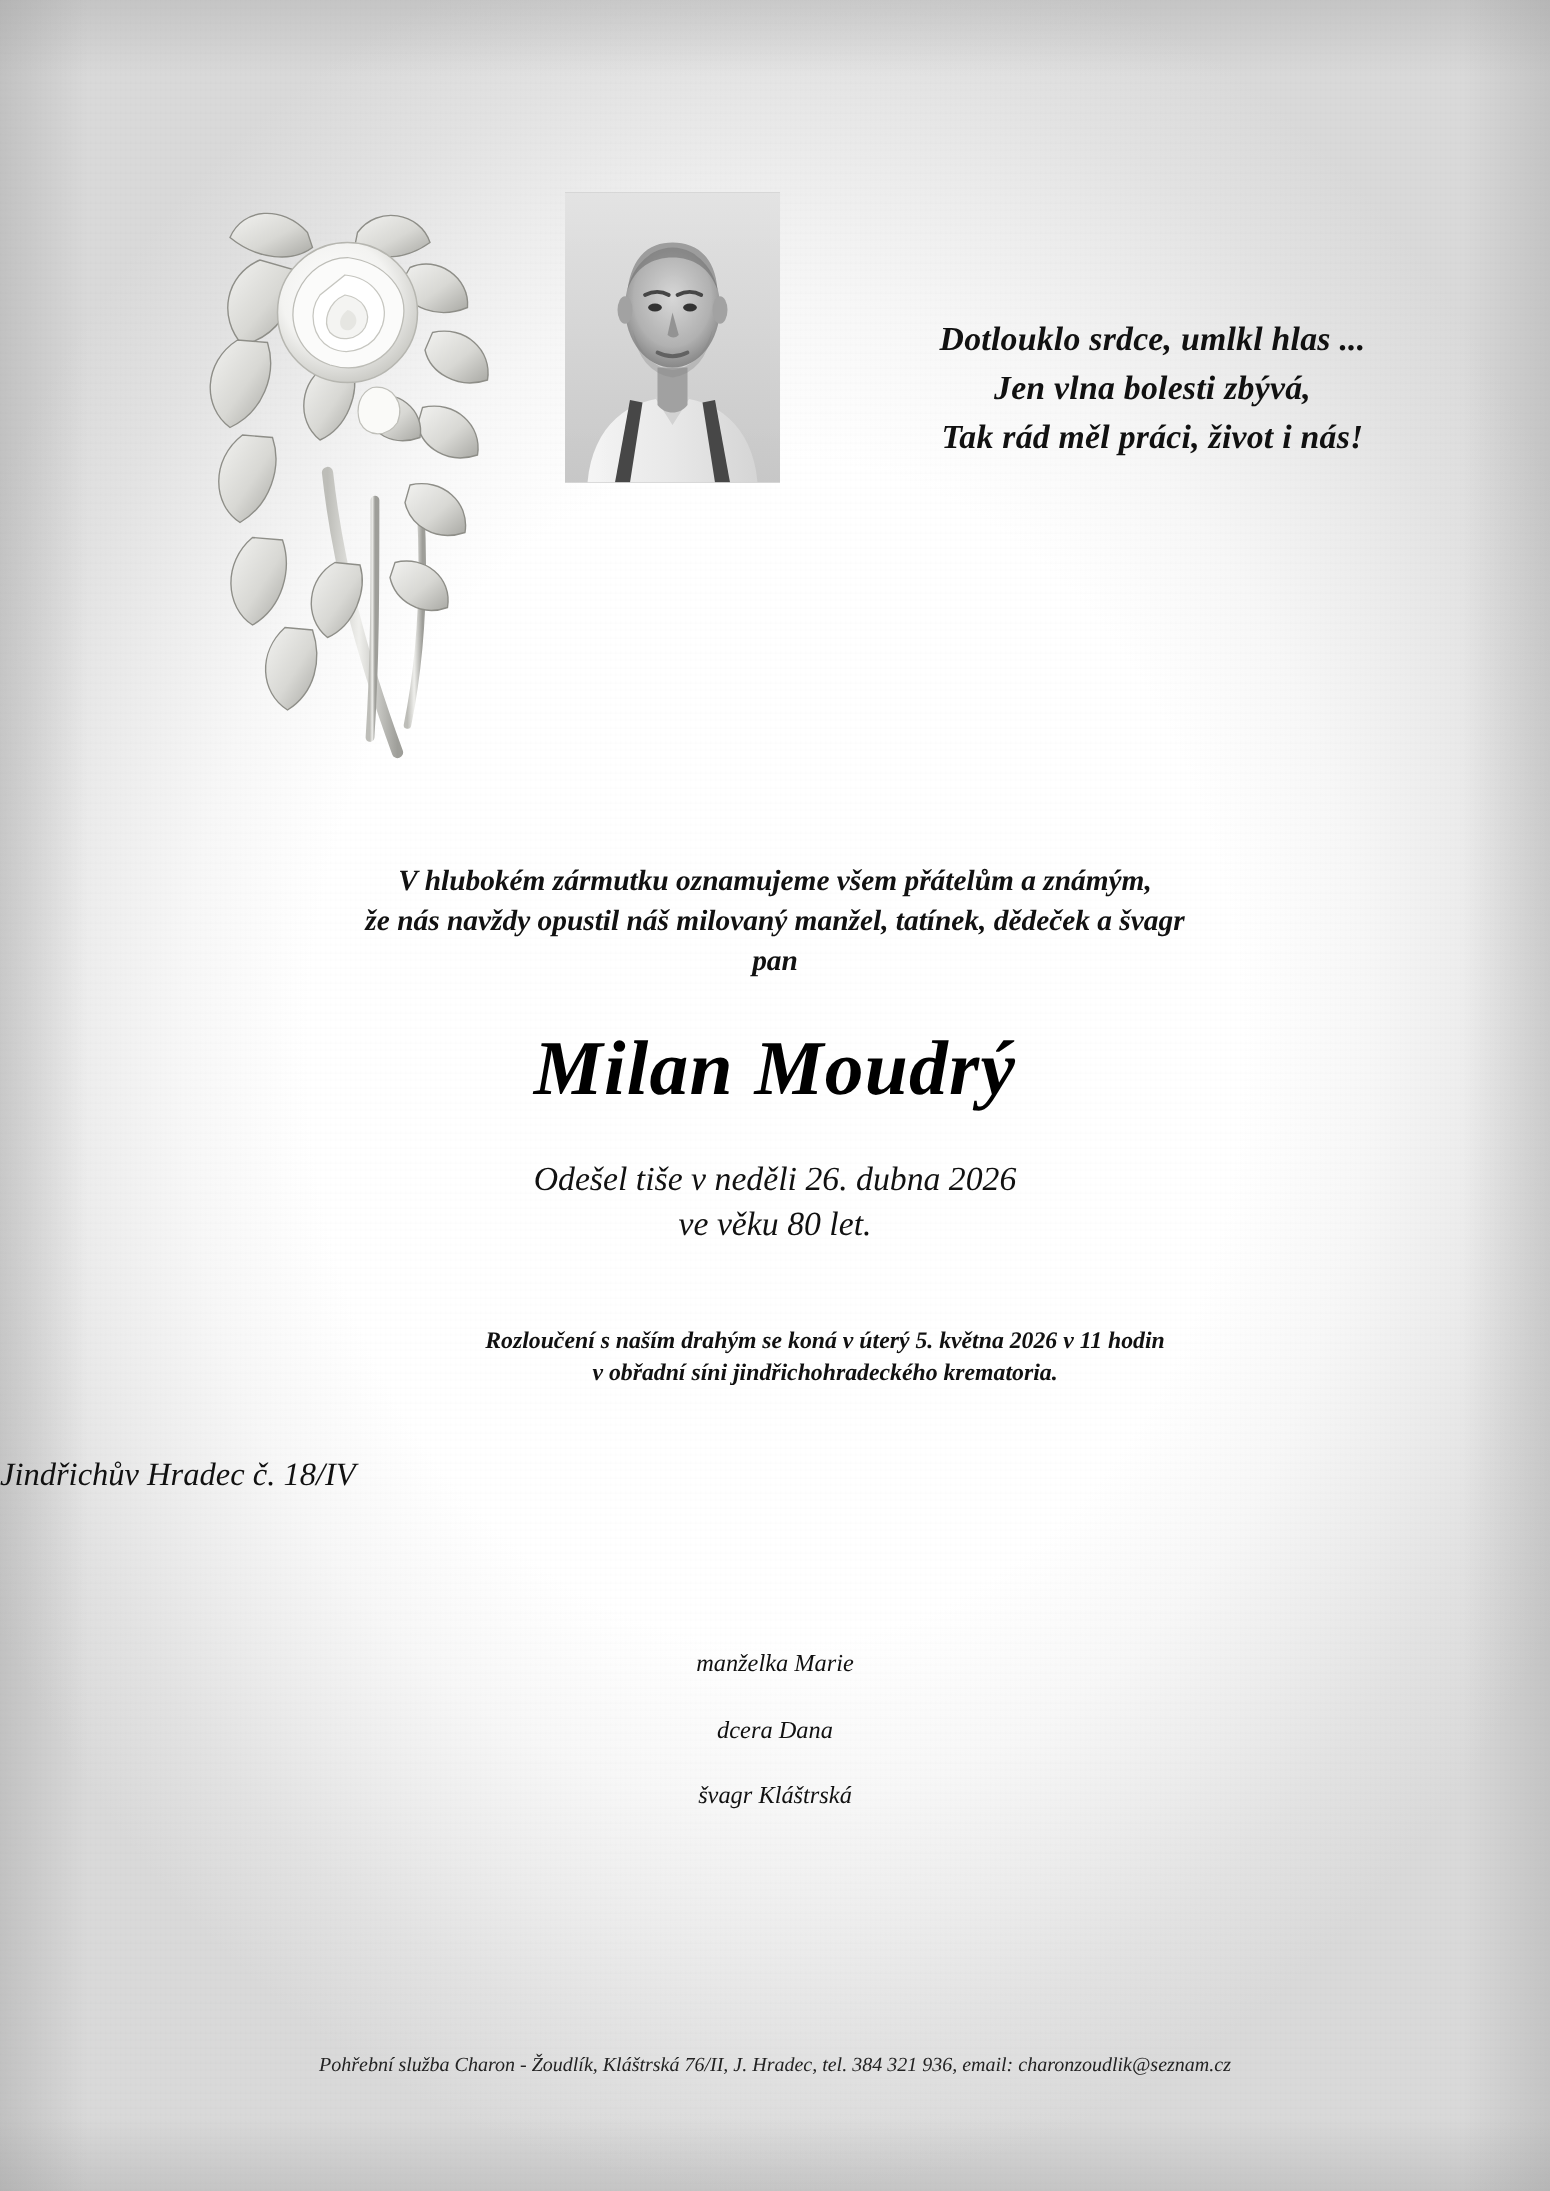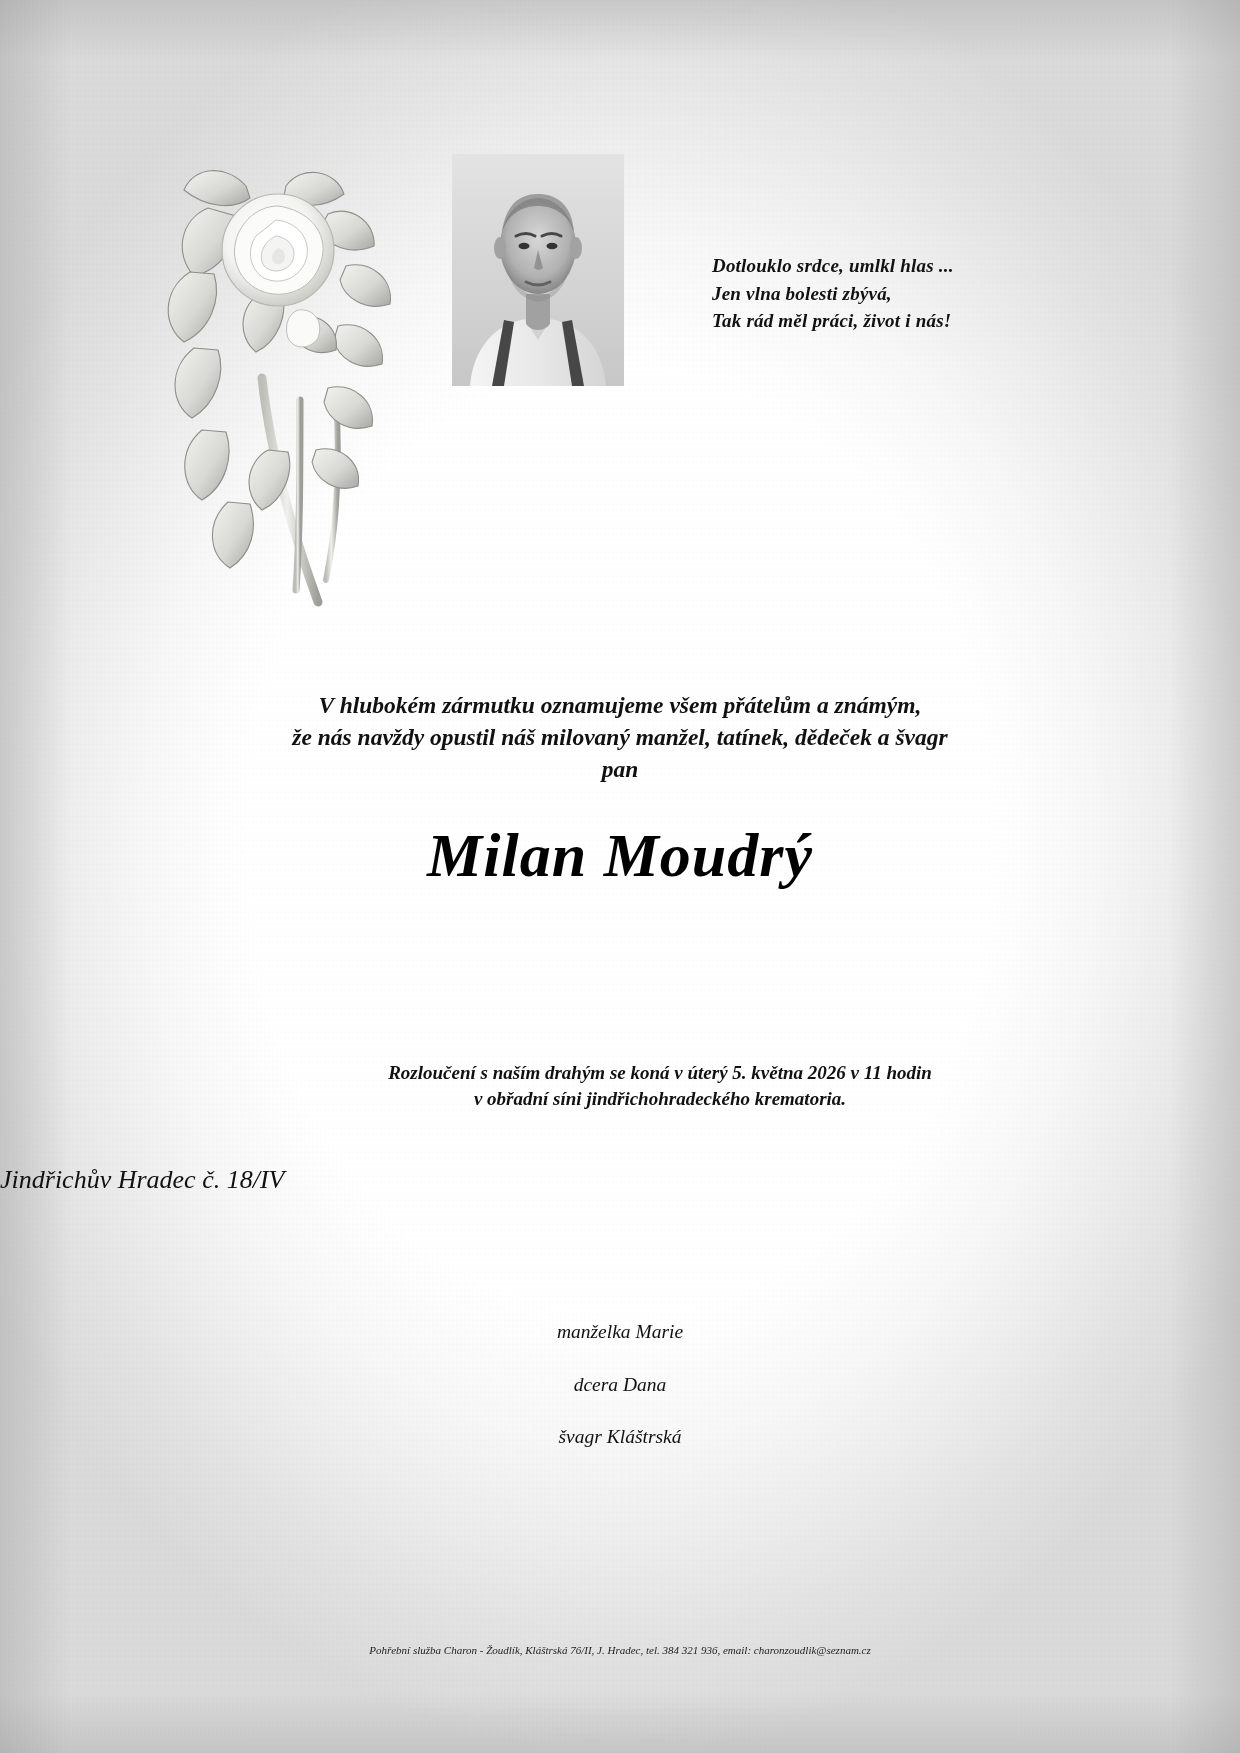--- a/index.html
+++ b/index.html
@@ -86,24 +86,25 @@
   }
 
   
   .verse {
     position: absolute;
     left: 712px;
     top: 112px;
     width: 420px;
     font-style: italic;
     font-weight: bold;
-    font-size: 19px;
+    font-size: 27px;
     line-height: 1.45;
     color: #111;
     letter-spacing: .2px;
+    text-align: center;
   }
   .verse div { white-space: nowrap; }
 
   
   .announce {
     position: absolute;
     top: 690px;
     left: 0;
     width: 100%;
     text-align: center;
@@ -190,21 +191,21 @@
   }
   .survivors .row b { font-weight: normal; }
 
   .footer {
     position: absolute;
     top: 1644px;
     left: 0;
     width: 100%;
     text-align: center;
     font-style: italic;
-    font-size: 11px;
+    font-size: 16px;
     color: #222;
   }
 </style>
 </head>
 <body>
 
 <div class="page"></div>
 <div class="grain"></div>
 <div class="edge-shade"></div>
 
@@ -325,20 +326,24 @@
   </div>
 
   <div class="announce">
     <div>V hlubokém zármutku oznamujeme všem přátelům a známým,</div>
     <div>že nás navždy opustil náš milovaný manžel, tatínek, dědeček a švagr</div>
     <div>pan</div>
   </div>
 
   <div class="name">Milan Moudrý</div>
 
+  <div class="passing">
+    <div>Odešel tiše v neděli 26. dubna 2026</div>
+    <div>ve věku 80 let.</div>
+  </div>
 
   <div class="ceremony">
     <div>Rozloučení s naším drahým se koná v úterý 5. května 2026 v 11 hodin</div>
     <div>v obřadní síni jindřichohradeckého krematoria.</div>
   </div>
 
   <div class="place">Jindřichův Hradec č. 18/IV</div>
 
 
   <div class="survivors">

